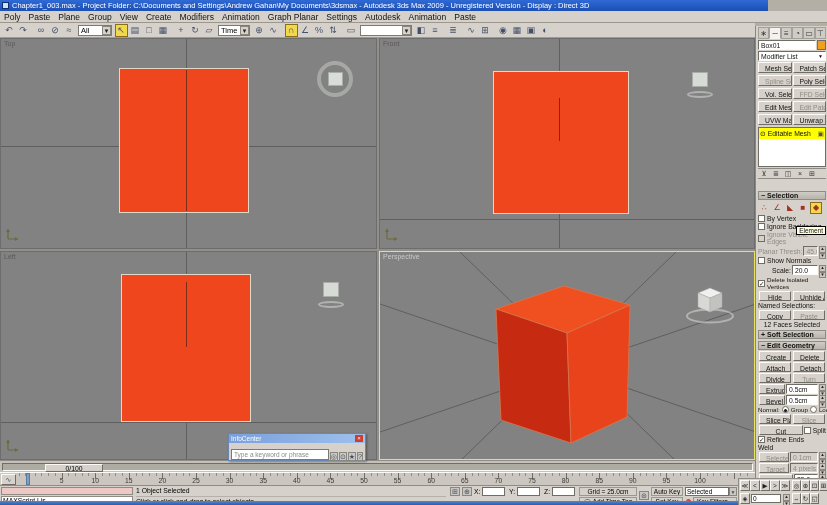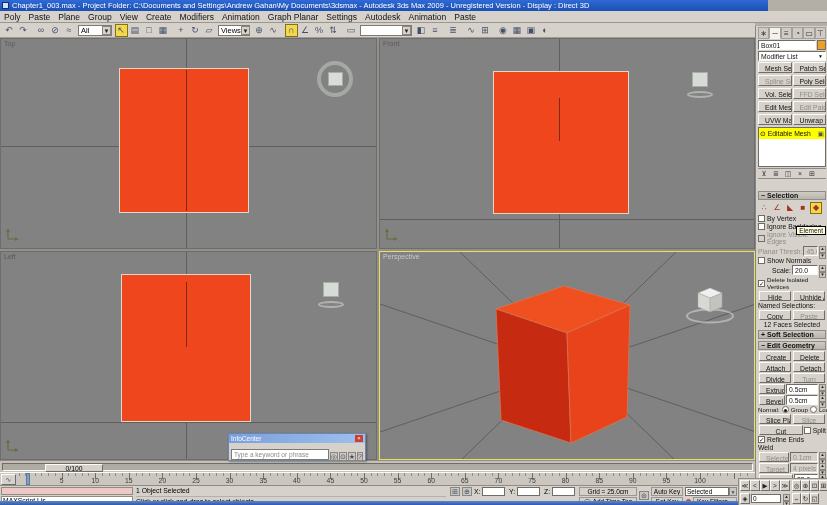--- a/index.html
+++ b/index.html
@@ -190,21 +190,21 @@
       </span>
       <span class="tbtn on">↖</span>
       <span class="tbtn">▤</span>
       <span class="tbtn">□</span>
       <span class="tbtn">▦</span>
       <span class="tsep"></span>
       <span class="tbtn">+</span>
       <span class="tbtn">↻</span>
       <span class="tbtn">▱</span>
       <span class="tdd" style="width: 32px;">
-        <span>Views</span>
+        <span>Time</span>
         <span class="da">▼</span>
       </span>
       <span class="tbtn">⊕</span>
       <span class="tbtn">∿</span>
       <span class="tsep"></span>
       <span class="tbtn on">∩</span>
       <span class="tbtn">∠</span>
       <span class="tbtn">%</span>
       <span class="tbtn">⇅</span>
       <span class="tsep"></span>

